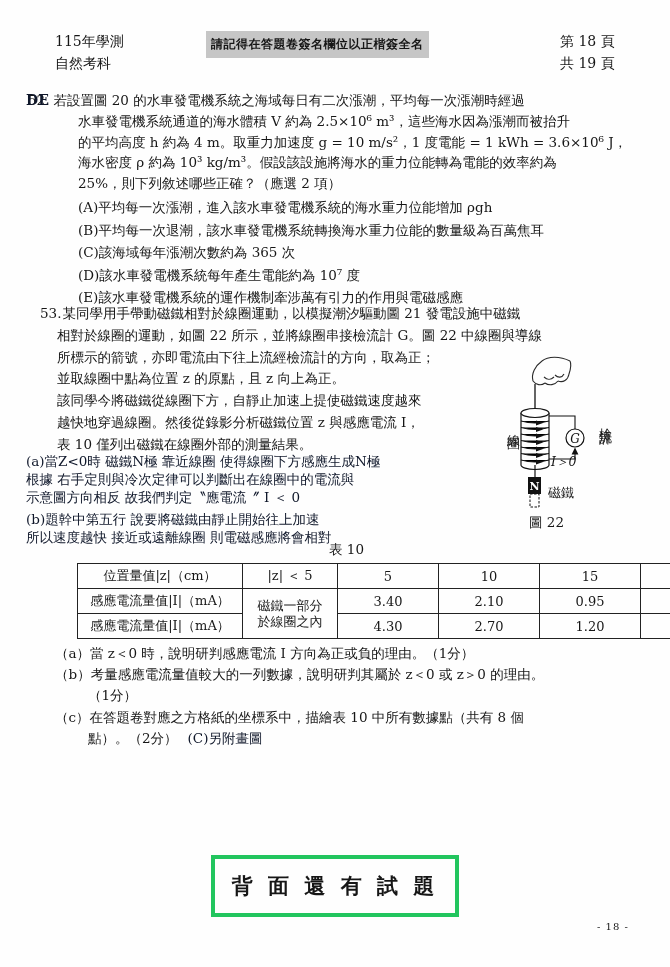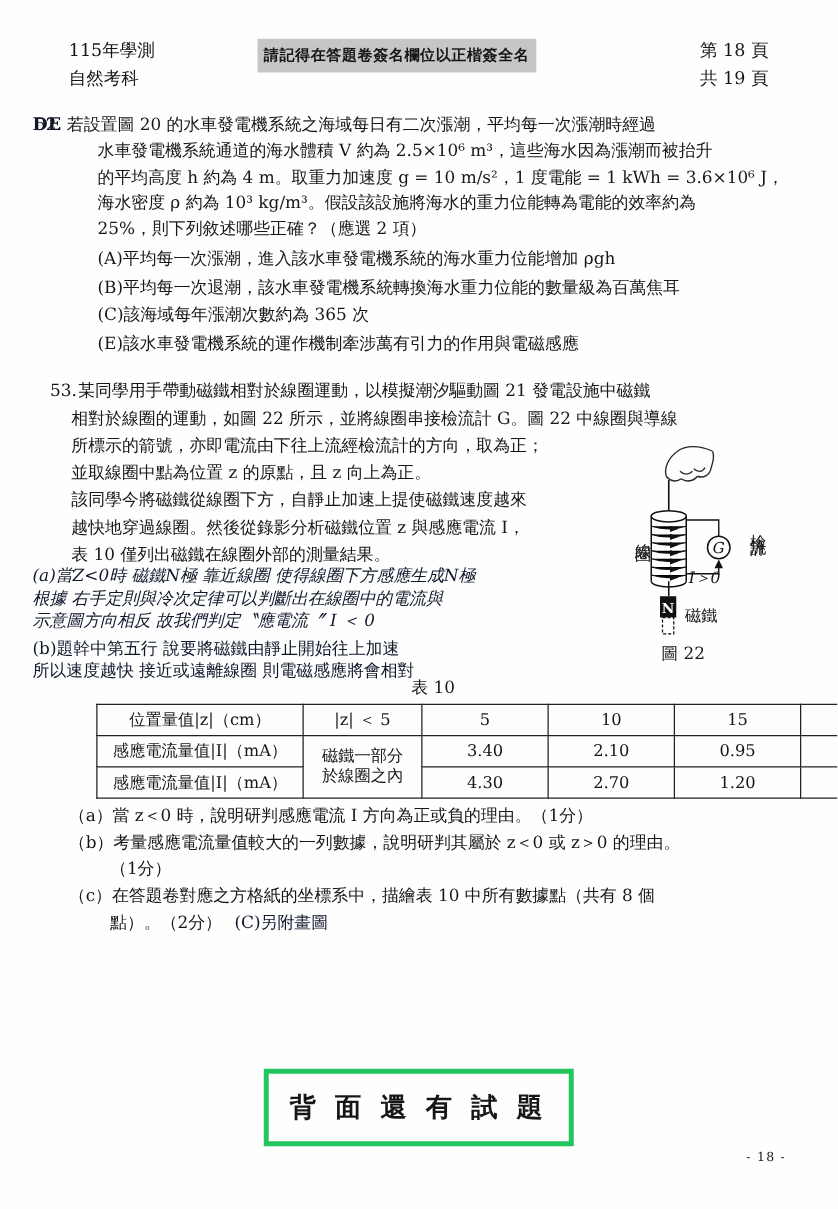--- a/index.html
+++ b/index.html
@@ -34,21 +34,21 @@
   
   .fig{left:498px;top:353px;width:172px;height:200px;}
   .fig svg{position:absolute;left:0;top:0;}
   .fig-coil-label{left:6px;top:71px;writing-mode:vertical-rl;font-size:13px;letter-spacing:3px;}
   .fig-galv-label{left:98px;top:64px;writing-mode:vertical-rl;font-size:13px;letter-spacing:2px;}
   .fig-current{left:53px;top:101px;font-size:12.5px;font-style:italic;}
   .fig-magnet-label{left:50px;top:131px;font-size:13px;}
   .fig-caption{left:31px;top:161px;font-size:13.5px;}
 
   
-  .note-a{left:26px;top:452px;line-height:18px;font-size:13.5px;font-style:italic;}
+  .note-a{left:26px;top:452px;line-height:18px;font-size:13.5px;}
   .note-b{left:26px;top:510px;line-height:18px;font-size:13.5px;}
 
   
   .tbl-title{left:329px;top:541px;font-size:13.5px;}
   .tbl-wrap{left:77px;top:563px;}
   table{border-collapse:collapse;width:665px;font-size:13px;table-layout:fixed;}
   td{border:1px solid #222;text-align:center;padding:0 2px;height:24px;}
   .c1{width:160px;} .c2{width:90px;}
   .merged{line-height:16px;}
 
@@ -82,20 +82,21 @@
     <span class="ans red">DE</span>
     <div class="first"><span class="qnum">52.</span><span>若設置圖 20 的水車發電機系統之海域每日有二次漲潮，平均每一次漲潮時經過</span></div>
     <div class="cont">水車發電機系統通道的海水體積 V 約為 2.5×10⁶ m³，這些海水因為漲潮而被抬升</div>
     <div class="cont">的平均高度 h 約為 4 m。取重力加速度 g = 10 m/s²，1 度電能 = 1 kWh = 3.6×10⁶ J，</div>
     <div class="cont">海水密度 ρ 約為 10³ kg/m³。假設該設施將海水的重力位能轉為電能的效率約為</div>
     <div class="cont">25%，則下列敘述哪些正確？（應選 2 項）</div>
     <div class="opts">
       <div class="opt">(A)平均每一次漲潮，進入該水車發電機系統的海水重力位能增加 ρgh</div>
       <div class="opt">(B)平均每一次退潮，該水車發電機系統轉換海水重力位能的數量級為百萬焦耳</div>
       <div class="opt">(C)該海域每年漲潮次數約為 365 次</div>
+      <div class="opt">(D)該水車發電機系統每年產生電能約為 10⁷ 度</div>
       <div class="opt">(E)該水車發電機系統的運作機制牽涉萬有引力的作用與電磁感應</div>
     </div>
   </div>
 
   <div class="abs q53">
     <div><span class="qnum">53.</span><span>某同學用手帶動磁鐵相對於線圈運動，以模擬潮汐驅動圖 21 發電設施中磁鐵</span></div>
     <div class="cont">相對於線圈的運動，如圖 22 所示，並將線圈串接檢流計 G。圖 22 中線圈與導線</div>
     <div class="cont">所標示的箭號，亦即電流由下往上流經檢流計的方向，取為正；</div>
     <div class="cont">並取線圈中點為位置 z 的原點，且 z 向上為正。</div>
     <div class="cont">該同學今將磁鐵從線圈下方，自靜止加速上提使磁鐵速度越來</div>

